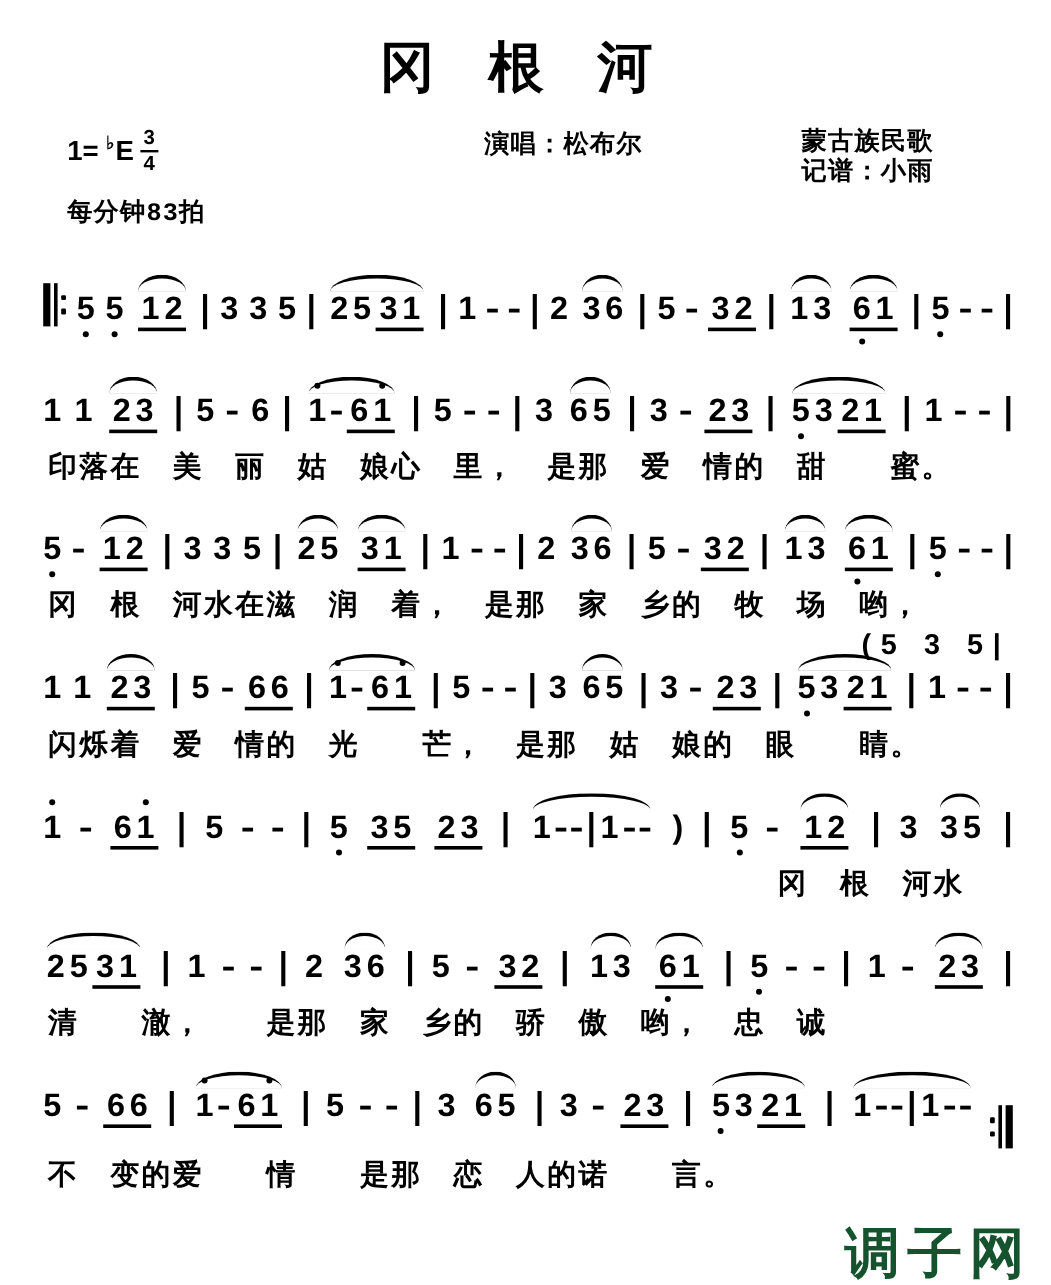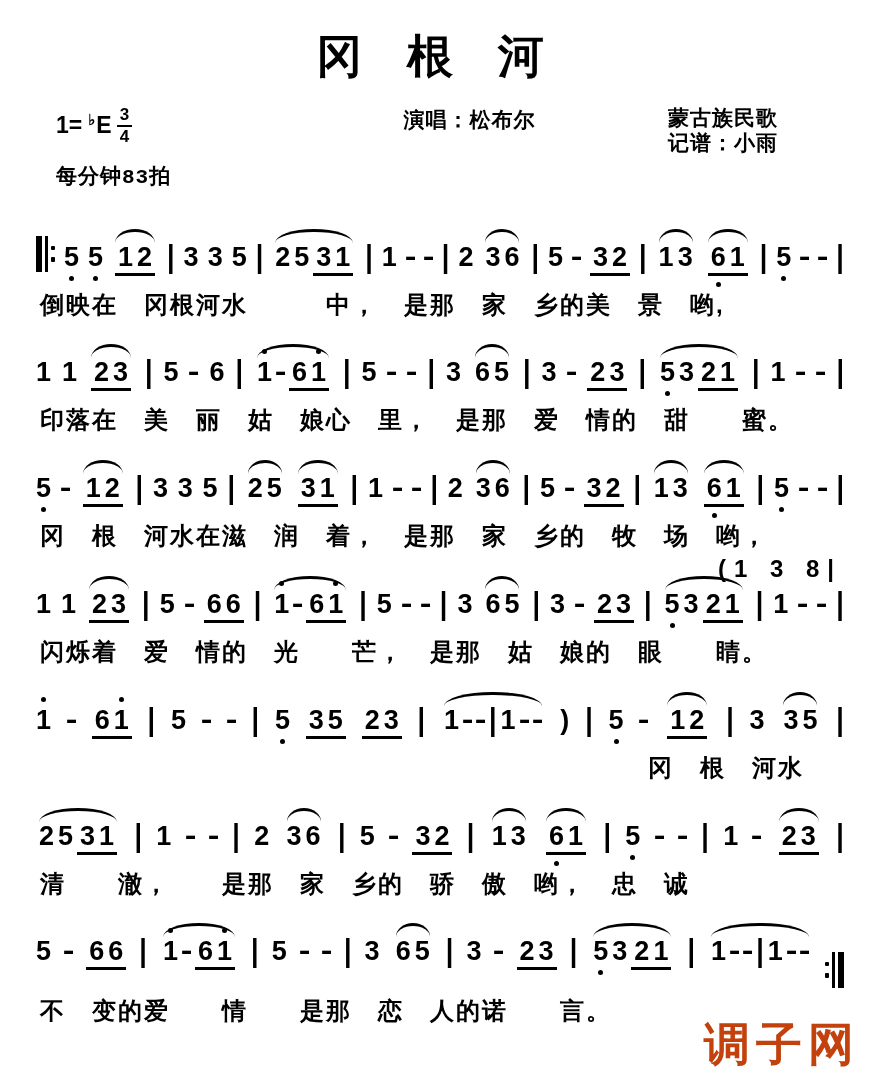--- a/index.html
+++ b/index.html
@@ -62,21 +62,21 @@
   .lyrics-row{
     font-size:24px;font-weight:bold;letter-spacing:2px;
     padding:2px 0 0 6px;white-space:pre;line-height:1.2;
   }
   .lyrics-row.right{text-align:right;padding-right:44px;}
   .pickup{
     position:absolute;top:-16px;right:6px;
     font-size:24px;font-weight:bold;letter-spacing:8px;line-height:1;
   }
   
-  .watermark{position:absolute;right:16px;bottom:4px;text-align:right;color:#c2410c;}
+  .watermark{position:absolute;right:16px;bottom:4px;text-align:right;color:#14532d;}
   .wm-name{font-size:46px;font-weight:bold;letter-spacing:6px;line-height:1;}
   .wm-url{font-size:29px;font-weight:bold;letter-spacing:1px;line-height:1.15;}
 </style>
 </head>
 <body>
 
 <div class="title">冈 根 河</div>
 
 <div class="meta">
   <div class="meta-left">
@@ -157,21 +157,20 @@
             <span class="tk n lo">6</span>
             <span class="tk n">1</span>
           </span>
         </span>
         <span class="tk bar">|</span>
         <span class="tk n lo">5</span>
         <span class="tk dash">-</span>
         <span class="tk dash">-</span>
         <span class="tk bar">|</span>
       </div>
-      <div class="lyrics-row">倒映在　冈根河水　　　中，　是那　家　乡的美　景　哟,</div>
     </div>
     <div class="system">
       <div class="notes-row">
         <span class="tk n">1</span>
         <span class="tk n">1</span>
         <span class="ag">
           <span class="ug">
             <span class="tk n">2</span>
             <span class="tk n">3</span>
           </span>
@@ -278,21 +277,21 @@
         </span>
         <span class="tk bar">|</span>
         <span class="tk n lo">5</span>
         <span class="tk dash">-</span>
         <span class="tk dash">-</span>
         <span class="tk bar">|</span>
       </div>
       <div class="lyrics-row">冈　根　河水在滋　润　着，　是那　家　乡的　牧　场　哟，</div>
     </div>
     <div class="system">
-      <div class="pickup">(1 3 8|</div>
+      <div class="pickup">(5 3 5|</div>
       <div class="notes-row">
         <span class="tk n">1</span>
         <span class="tk n">1</span>
         <span class="ag">
           <span class="ug">
             <span class="tk n">2</span>
             <span class="tk n">3</span>
           </span>
         </span>
         <span class="tk bar">|</span>

